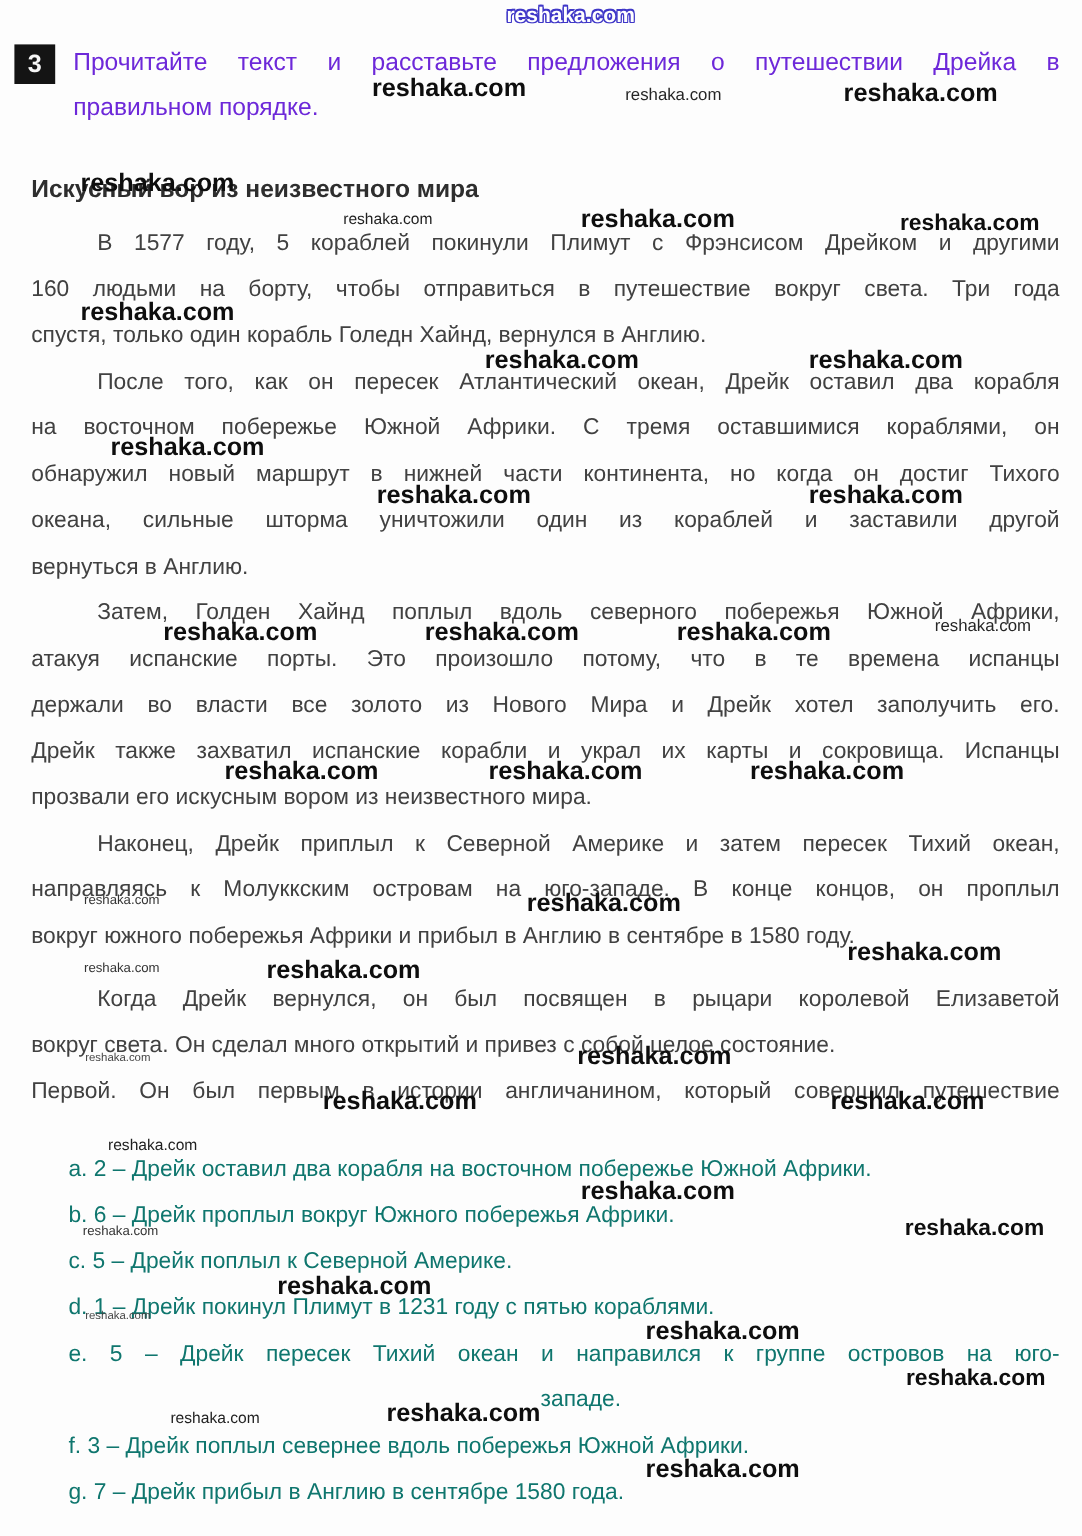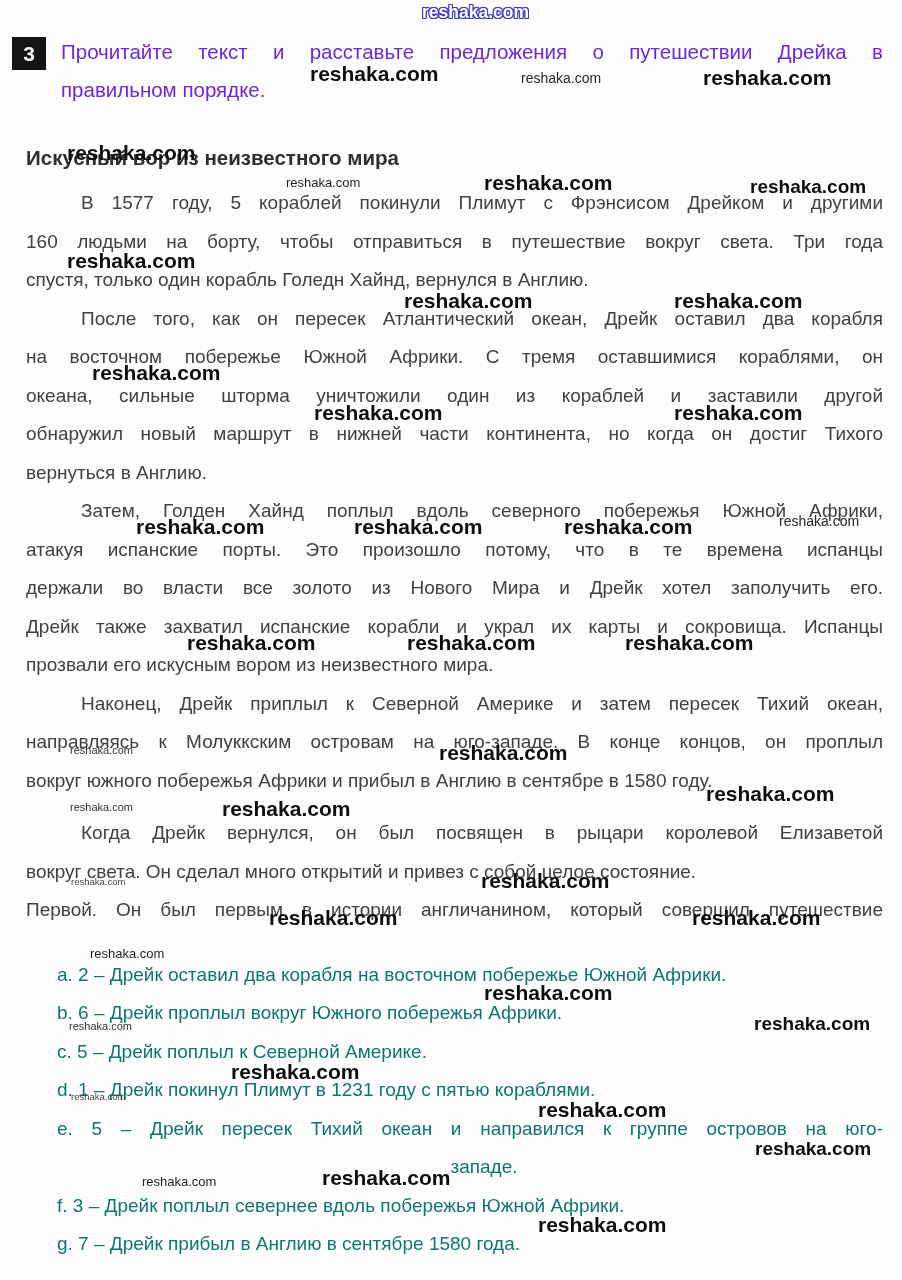--- a/index.html
+++ b/index.html
@@ -90,22 +90,22 @@
     <div class="article-title">Искусный вор из неизвестного мира</div>
 
     <div class="para">
         <div class="line jline first">В 1577 году, 5 кораблей покинули Плимут с Фрэнсисом Дрейком и другими</div>
         <div class="line jline">160 людьми на борту, чтобы отправиться в путешествие вокруг света. Три года</div>
         <div class="line">спустя, только один корабль Голедн Хайнд, вернулся в Англию.</div>
       </div>
     <div class="para">
         <div class="line jline first">После того, как он пересек Атлантический океан, Дрейк оставил два корабля</div>
         <div class="line jline">на восточном побережье Южной Африки. С тремя оставшимися кораблями, он</div>
+        <div class="line jline">обнаружил новый маршрут в нижней части континента, но когда он достиг Тихого</div>
         <div class="line jline">океана, сильные шторма уничтожили один из кораблей и заставили другой</div>
-        <div class="line jline">обнаружил новый маршрут в нижней части континента, но когда он достиг Тихого</div>
         <div class="line">вернуться в Англию.</div>
       </div>
     <div class="para">
         <div class="line jline first">Затем, Голден Хайнд поплыл вдоль северного побережья Южной Африки,</div>
         <div class="line jline">атакуя испанские порты. Это произошло потому, что в те времена испанцы</div>
         <div class="line jline">держали во власти все золото из Нового Мира и Дрейк хотел заполучить его.</div>
         <div class="line jline">Дрейк также захватил испанские корабли и украл их карты и сокровища. Испанцы</div>
         <div class="line">прозвали его искусным вором из неизвестного мира.</div>
       </div>
     <div class="para">

